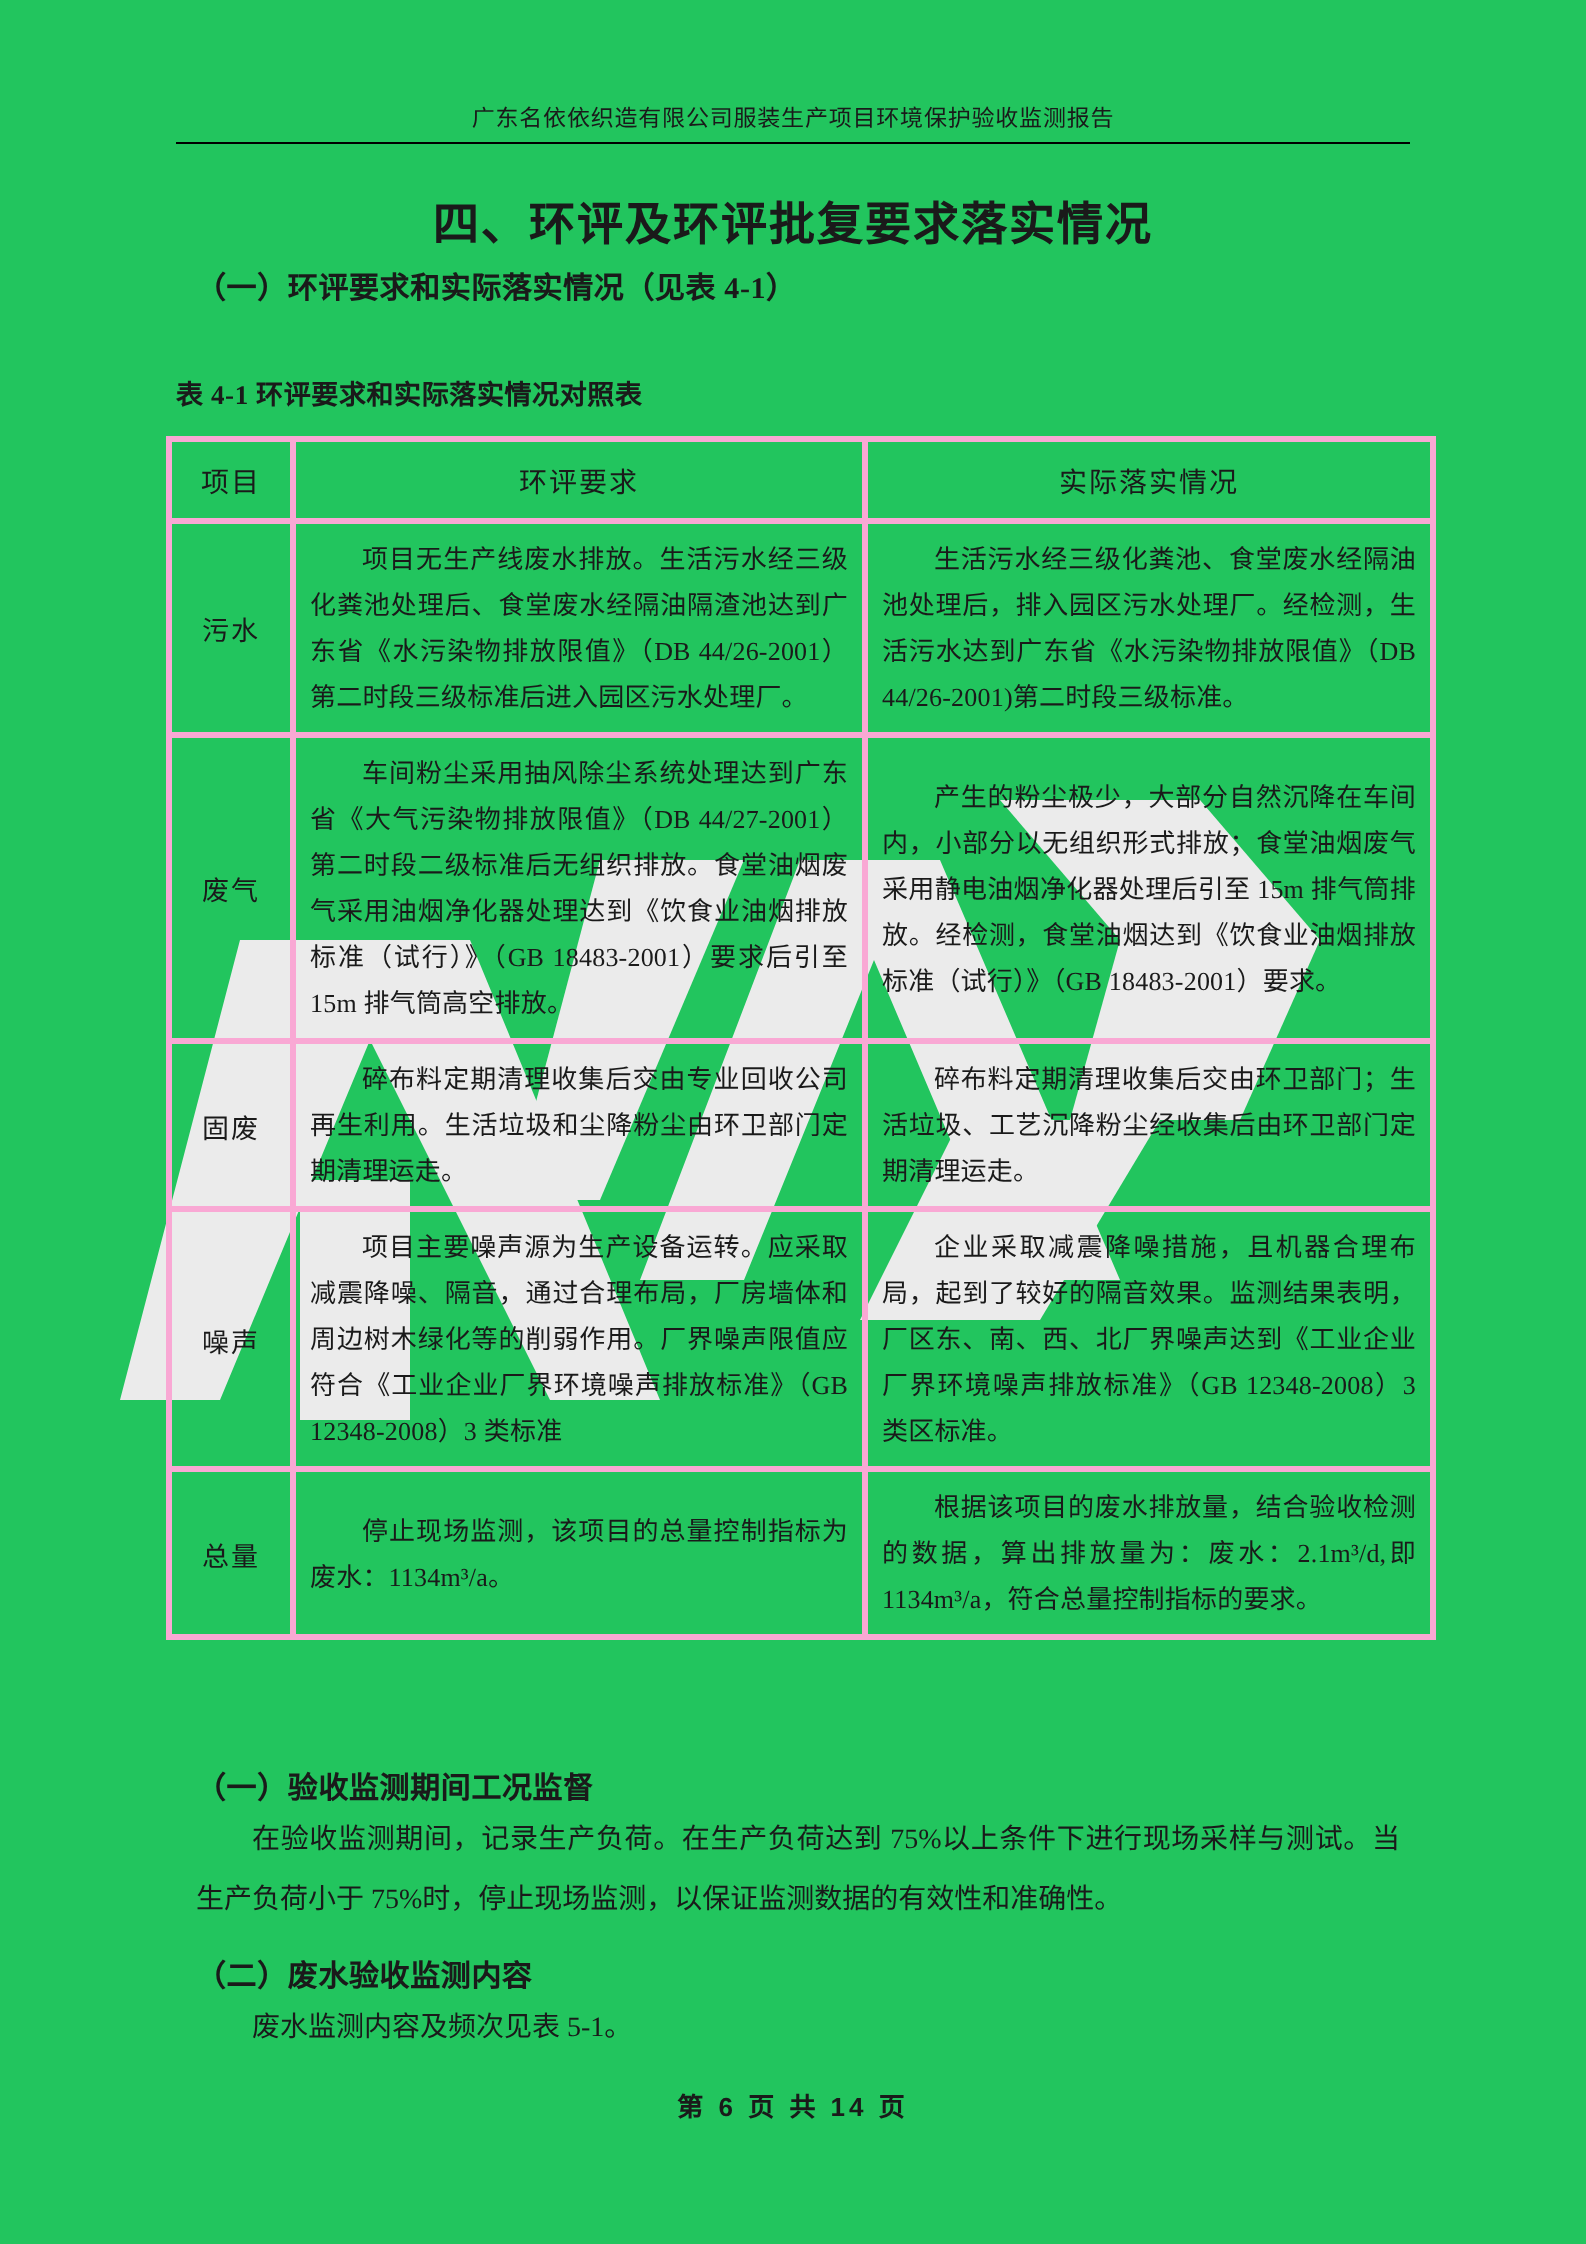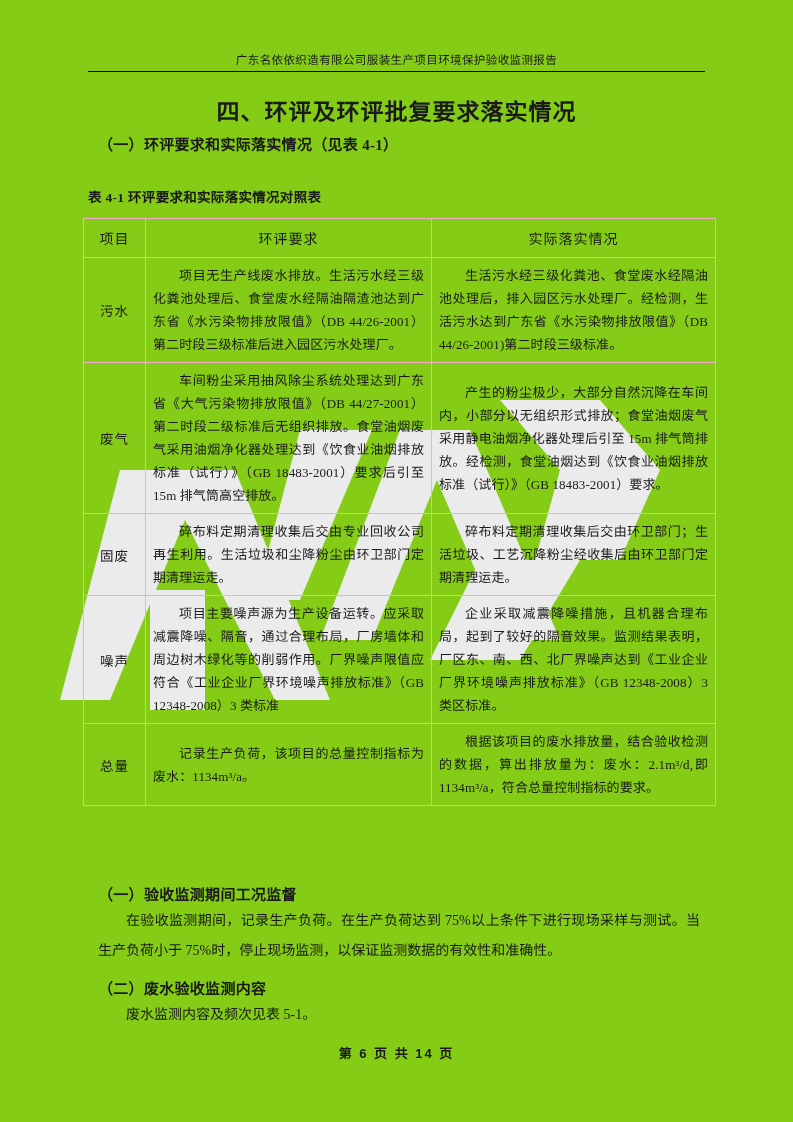--- a/index.html
+++ b/index.html
@@ -10,21 +10,21 @@
   }
   body {
     font-family: "Liberation Serif", "DejaVu Serif", serif;
     color: #1a1a1a;
   }
   .page {
     position: relative;
     width: 793px;
     height: 1122px;
     margin: 0 auto;
-    background: #84cc16;
+    background: #22c55e;
     overflow: hidden;
     box-sizing: border-box;
   }
 
   
   .watermark {
     position: absolute;
     left: 0;
     top: 0;
     width: 793px;
@@ -103,21 +103,21 @@
     width: 632px;
     z-index: 2;
   }
   table.cmp {
     border-collapse: collapse;
     width: 632px;
     table-layout: fixed;
     background: transparent;
   }
   table.cmp td, table.cmp th {
-    border: 1px solid #f9a8d4;
+    border: 3px solid #f9a8d4;
     vertical-align: middle;
     padding: 6px 7px;
     background: transparent;
   }
   table.cmp th {
     text-align: center;
     font-weight: normal;
     font-size: 14px;
     height: 30px;
     padding-top: 4px;
@@ -266,21 +266,21 @@
           <td class="body-cell">
             <p>项目主要噪声源为生产设备运转。应采取减震降噪、隔音，通过合理布局，厂房墙体和周边树木绿化等的削弱作用。厂界噪声限值应符合《工业企业厂界环境噪声排放标准》（GB 12348-2008）3 类标准</p>
           </td>
           <td class="body-cell">
             <p>企业采取减震降噪措施，且机器合理布局，起到了较好的隔音效果。监测结果表明，厂区东、南、西、北厂界噪声达到《工业企业厂界环境噪声排放标准》（GB 12348-2008）3 类区标准。</p>
           </td>
         </tr>
         <tr>
           <td class="item-cell">总量</td>
           <td class="body-cell">
-            <p>记录生产负荷，该项目的总量控制指标为废水：1134m³/a。</p>
+            <p>停止现场监测，该项目的总量控制指标为废水：1134m³/a。</p>
           </td>
           <td class="body-cell">
             <p>根据该项目的废水排放量，结合验收检测的数据，算出排放量为：废水：2.1m³/d,即 1134m³/a，符合总量控制指标的要求。</p>
           </td>
         </tr>
       </tbody>
     </table>
   </div>
 
 

